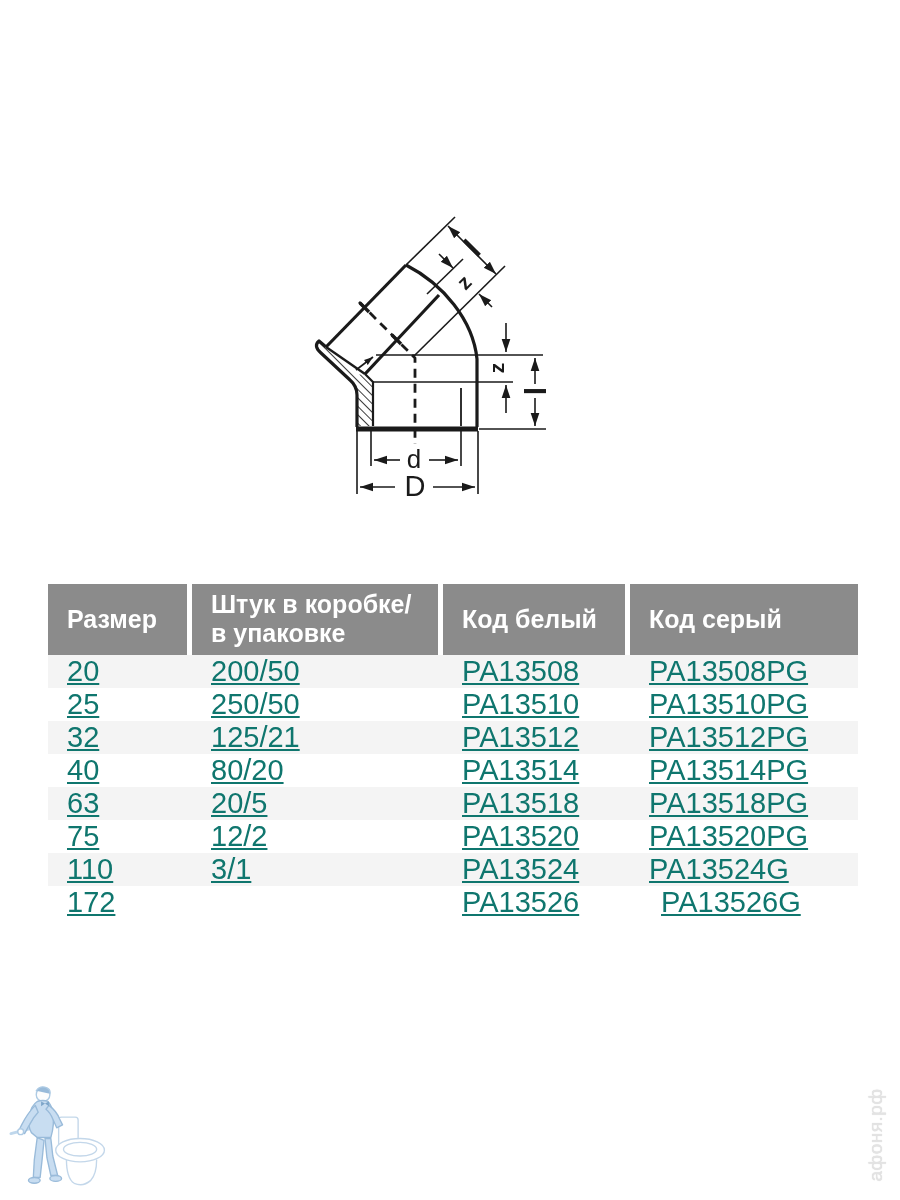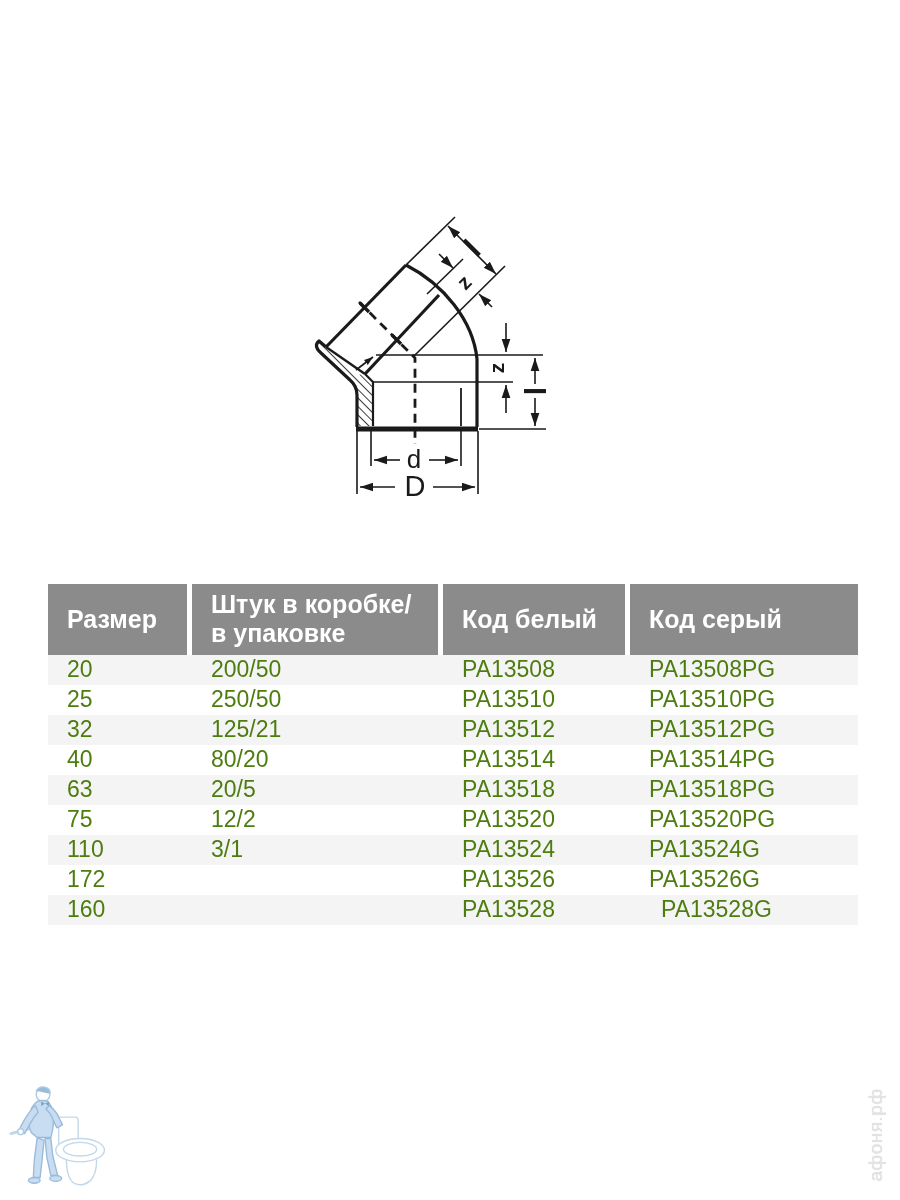--- a/index.html
+++ b/index.html
@@ -9,22 +9,22 @@
   
   #diagram{position:absolute;left:293px;top:198px;width:290px;height:310px;}
 
   
   #spec{position:absolute;left:48px;top:584px;width:810px;}
   table{border-collapse:separate;border-spacing:0;width:810px;table-layout:fixed;}
   col.c1{width:144px;} col.c2{width:251px;} col.c3{width:187px;} col.c4{width:228px;}
   th{background:#8b8b8b;color:#ffffff;font-size:25px;font-weight:bold;text-align:left;
      vertical-align:middle;padding:6px 6px 6px 19px;height:54px;line-height:1.17;}
   th.divider{border-right:5px solid #ffffff;}
-  td{font-size:23px;color:#4d7c0f;text-align:left;padding:0 0 0 19px;height:30px;
-     white-space:nowrap;overflow:hidden;}
+  td{font-size:29px;color:#0f766e;text-align:left;padding:0 0 0 19px;height:30px;
+     white-space:nowrap;overflow:hidden;text-decoration:underline;}
   tbody tr:nth-child(odd){background:#f4f4f4;}
   tbody tr:last-child td:last-child{padding-left:31px;}
 
   
   #plumber{position:absolute;left:8px;top:1082px;width:112px;height:112px;opacity:.9;}
   #sitemark{position:absolute;left:856px;top:1072px;width:40px;height:126px;
             display:flex;align-items:center;justify-content:center;}
   #sitemark span{transform:rotate(-90deg);white-space:nowrap;font-size:19px;
             color:#e3e3e3;letter-spacing:.5px;text-shadow:0 0 1px #d2d2d2;}
 </style>
@@ -167,26 +167,20 @@
           <td>110</td>
           <td>3/1</td>
           <td>PA13524</td>
           <td>PA13524G</td>
         </tr>
         <tr>
           <td>172</td>
           <td></td>
           <td>PA13526</td>
           <td>PA13526G</td>
-        </tr>
-        <tr>
-          <td>160</td>
-          <td></td>
-          <td>PA13528</td>
-          <td>PA13528G</td>
         </tr>
       </tbody>
     </table>
   </div>
 
   <svg id="plumber" viewBox="0 0 115 115">
     <g stroke="#a6c6e2" stroke-width="1.4" fill="none" stroke-linejoin="round" stroke-linecap="round">
 
       <g stroke="#bdd3e8">
         <rect x="52" y="36" width="20" height="32" rx="3" fill="#ffffff"></rect>

